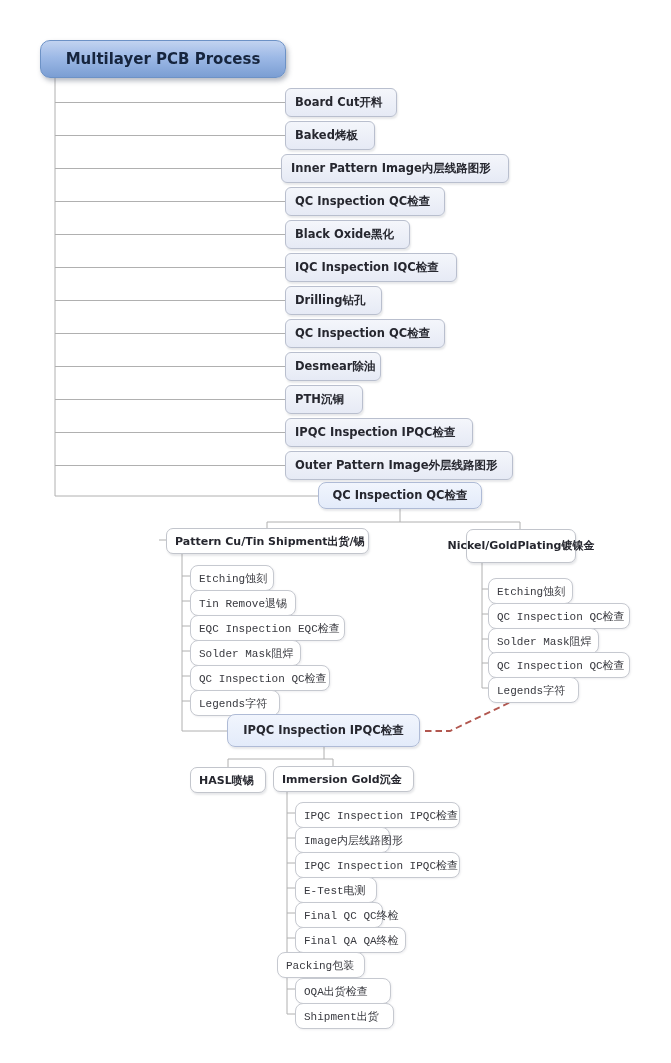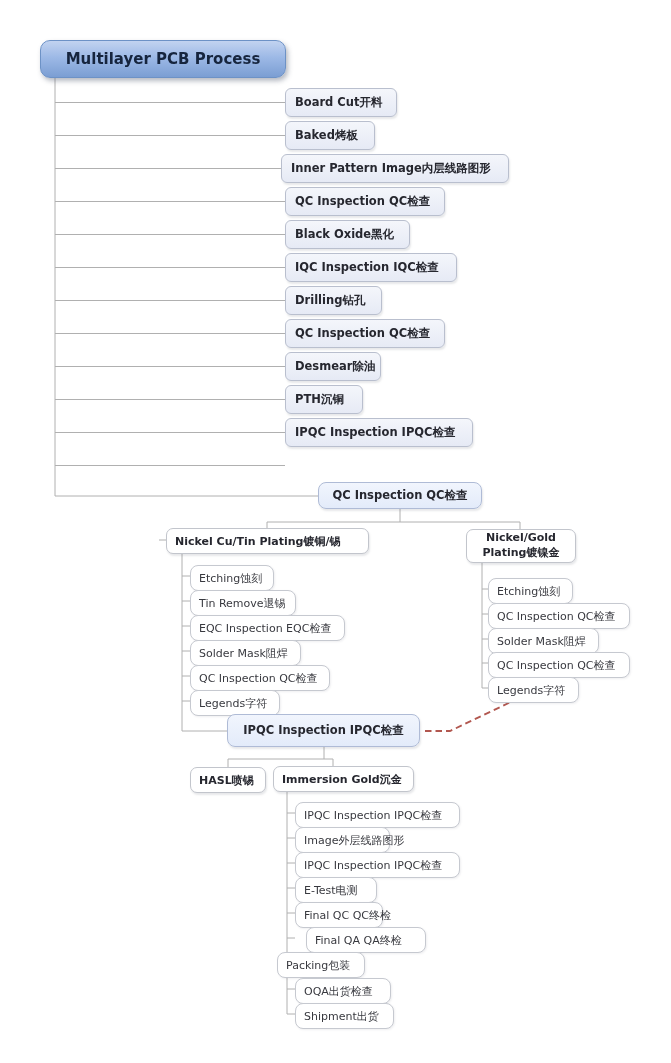--- a/index.html
+++ b/index.html
@@ -55,32 +55,32 @@
     justify-content:center;
   }
   .parent{
     font-weight:bold;
     font-size:11px;
     color:#26272f;
     border-color:#c2c5cc;
     border-radius:7px;
   }
   .two-line{
-    flex-direction:column;
     justify-content:center;
     line-height:1.35;
     padding:8px 6px;
     text-align:center;
   }
   .child{
     height:22px;
     font-size:11px;
     color:#38393f;
     border-radius:8px;
     box-shadow:1px 1px 2px rgba(120,125,140,0.12);
+    font-family:Liberation Mono, monospace;
   }
 </style>
 </head>
 <body>
 
 <div id="canvas">
 
   <svg id="wires" xmlns="http://www.w3.org/2000/svg" viewBox="0 0 671 1063">
 
     <path d="M55 78 V496 M55 102.5 H285 M55 135.5 H285 M55 168.5 H285 M55 201.5 H285 M55 234.5 H285 M55 267.5 H285 M55 300.5 H285 M55 333.5 H285 M55 366.5 H285 M55 399.5 H285 M55 432.5 H285 M55 465.5 H285 M55 496 H318" fill="none" stroke="#b0b0b0" stroke-width="1"></path>
@@ -104,24 +104,25 @@
   <div class="node l1" style="left:285px;top:121px;width:90px">Baked烤板</div>
   <div class="node l1" style="left:281px;top:154px;width:228px">Inner Pattern Image内层线路图形</div>
   <div class="node l1" style="left:285px;top:187px;width:160px">QC Inspection QC检查</div>
   <div class="node l1" style="left:285px;top:253px;width:172px">IQC Inspection IQC检查</div>
   <div class="node l1" style="left:285px;top:220px;width:125px">Black Oxide黑化</div>
   <div class="node l1" style="left:285px;top:286px;width:97px">Drilling钻孔</div>
   <div class="node l1" style="left:285px;top:319px;width:160px">QC Inspection QC检查</div>
   <div class="node l1" style="left:285px;top:352px;width:96px">Desmear除油</div>
   <div class="node l1" style="left:285px;top:385px;width:78px">PTH沉铜</div>
   <div class="node l1" style="left:285px;top:418px;width:188px">IPQC Inspection IPQC检查</div>
+  <div class="node l1" style="left:285px;top:451px;width:228px">Outer Pattern Image外层线路图形</div>
 
   <div class="node gate" style="left:318px;top:482px;width:164px;height:27px">QC Inspection QC检查</div>
 
-  <div class="node parent" style="left:166px;top:528px;width:203px;height:25px">Nickel Cu/Tin Plating镀铜/锡</div>
+  <div class="node parent" style="left:166px;top:528px;width:203px;height:25px">Pattern Cu/Tin Shipment出货/锡</div>
 
   <div class="node parent two-line" style="left:466px;top:529px;width:110px;height:34px">
     <span>Nickel/Gold</span>
     <span>Plating镀镍金</span>
   </div>
 
   <div class="node child" style="left:190px;top:565px;width:84px">Etching蚀刻</div>
   <div class="node child" style="left:190px;top:590px;width:106px">Tin Remove退锡</div>
   <div class="node child" style="left:190px;top:615px;width:155px">EQC Inspection EQC检查</div>
   <div class="node child" style="left:190px;top:640px;width:111px">Solder Mask阻焊</div>
@@ -133,22 +134,22 @@
   <div class="node child" style="left:488px;top:628px;width:111px">Solder Mask阻焊</div>
   <div class="node child" style="left:488px;top:652px;width:142px">QC Inspection QC检查</div>
   <div class="node child" style="left:488px;top:677px;width:91px">Legends字符</div>
 
   <div class="node gate" style="left:227px;top:714px;width:193px;height:33px">IPQC Inspection IPQC检查</div>
 
   <div class="node parent" style="left:190px;top:767px;width:76px;height:23px">HASL喷锡</div>
   <div class="node parent" style="left:273px;top:766px;width:141px;height:24px">Immersion Gold沉金</div>
 
   <div class="node child" style="left:295px;top:802px;width:165px">IPQC Inspection IPQC检查</div>
-  <div class="node child" style="left:295px;top:827px;width:95px">Image外层线路图形</div>
+  <div class="node child" style="left:295px;top:827px;width:95px">Image内层线路图形</div>
   <div class="node child" style="left:295px;top:852px;width:165px">IPQC Inspection IPQC检查</div>
   <div class="node child" style="left:295px;top:877px;width:82px">E-Test电测</div>
   <div class="node child" style="left:295px;top:902px;width:88px">Final QC QC终检</div>
-  <div class="node child" style="left:306px;top:927px;width:120px">Final QA QA终检</div>
+  <div class="node child" style="left:295px;top:927px;width:111px">Final QA QA终检</div>
   <div class="node child" style="left:277px;top:952px;width:88px">Packing包装</div>
   <div class="node child" style="left:295px;top:978px;width:96px">OQA出货检查</div>
   <div class="node child" style="left:295px;top:1003px;width:99px">Shipment出货</div>
 
 </div>
 
 </body></html>

